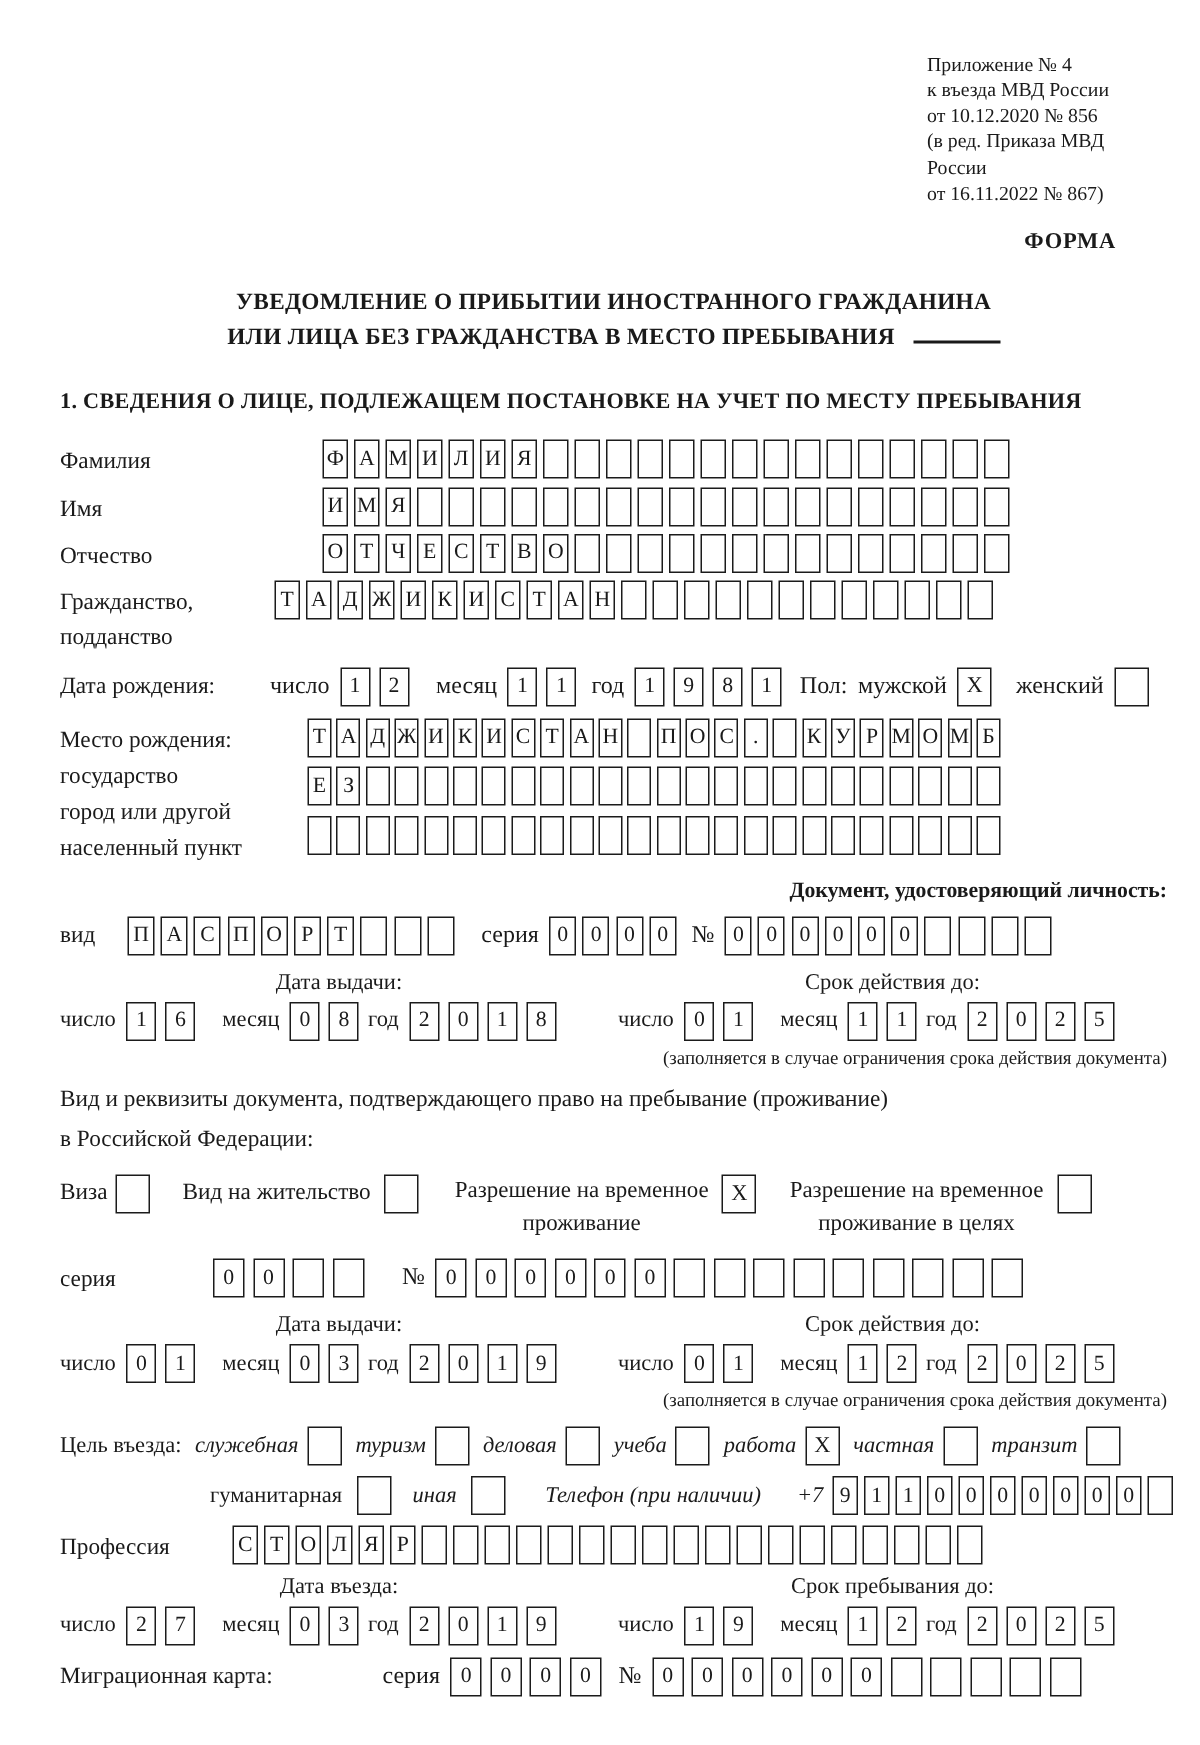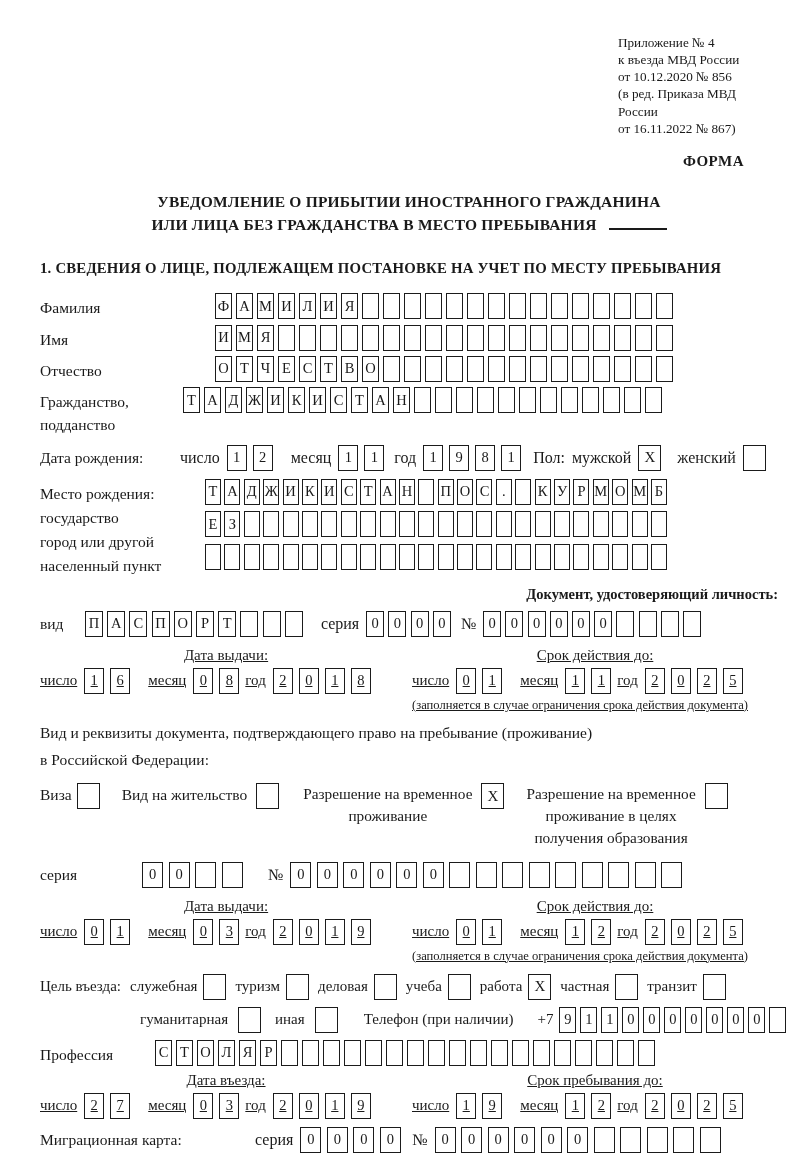--- a/index.html
+++ b/index.html
@@ -43,42 +43,42 @@
     box-sizing:border-box;flex:0 0 auto;
     width:23px;height:26px;border:1.8px solid #1b1b1b;background:#fff;
     display:inline-flex;align-items:center;justify-content:center;
     font-size:15px;
   }
 
   
   .docheading{text-align:right;font-weight:bold;font-size:14.5px;margin:8px 0 8px;}
 
   
-  .daterow{display:flex;margin:10px 0 2px;text-decoration:underline;}
+  .daterow{display:flex;margin:10px 0 2px;}
   .dcol-l{flex:0 0 372px;}
   .dcol-r{flex:1;}
   .dtitle{text-align:center;font-size:15px;margin-bottom:4px;}
   .dline{display:flex;align-items:center;font-size:15px;}
   .dlbl{margin-right:7px;flex:0 0 auto;}
   .dsp{margin-left:12px;}
-  .dnote{font-size:12.6px;margin-top:4px;text-align:left;white-space:nowrap;}
+  .dnote{font-size:12.6px;margin-top:4px;text-align:right;white-space:nowrap;}
 
   .intro{font-size:15.5px;line-height:1.75;margin-top:6px;}
 
   
   .optrow{display:flex;align-items:flex-start;margin:10px 0 12px;}
   .opt{display:flex;align-items:flex-start;}
   .opt-label{font-size:15.5px;padding-top:3px;}
   .opt-text{font-size:15.3px;line-height:1.45;text-align:center;}
   .opt .cb{margin-left:9px;}
 
   
   .prow{display:flex;align-items:center;font-size:15px;margin-bottom:7px;flex-wrap:nowrap;}
   .prow .cb{margin-left:6px;}
-  .pitem{margin-left:9px;white-space:nowrap;}
+  .pitem{margin-left:9px;white-space:nowrap;font-style:italic;}
   .cellstack .cells{margin-bottom:6.5px;}
 </style>
 </head>
 <body>
 
 <div class="page">
 
   <div class="refblock">
     <div>Приложение № 4</div>
     <div>к въезда МВД России</div>
@@ -435,21 +435,20 @@
       <div class="opt-text">
         <div>Разрешение на временное</div>
         <div>проживание</div>
       </div>
       <span class="cb">X</span>
     </div>
     <div class="opt" style="margin-left:22px">
       <div class="opt-text">
         <div>Разрешение на временное</div>
         <div>проживание в целях</div>
-        <div>получения образования</div>
       </div>
       <span class="cb"></span>
     </div>
   </div>
 
   <div class="frow center">
     <span class="flabel" style="width:50px;padding-top:0">серия</span>
     <span class="cells wide" style="margin-left:52px">
         <span class="cell">0</span>
         <span class="cell">0</span>

